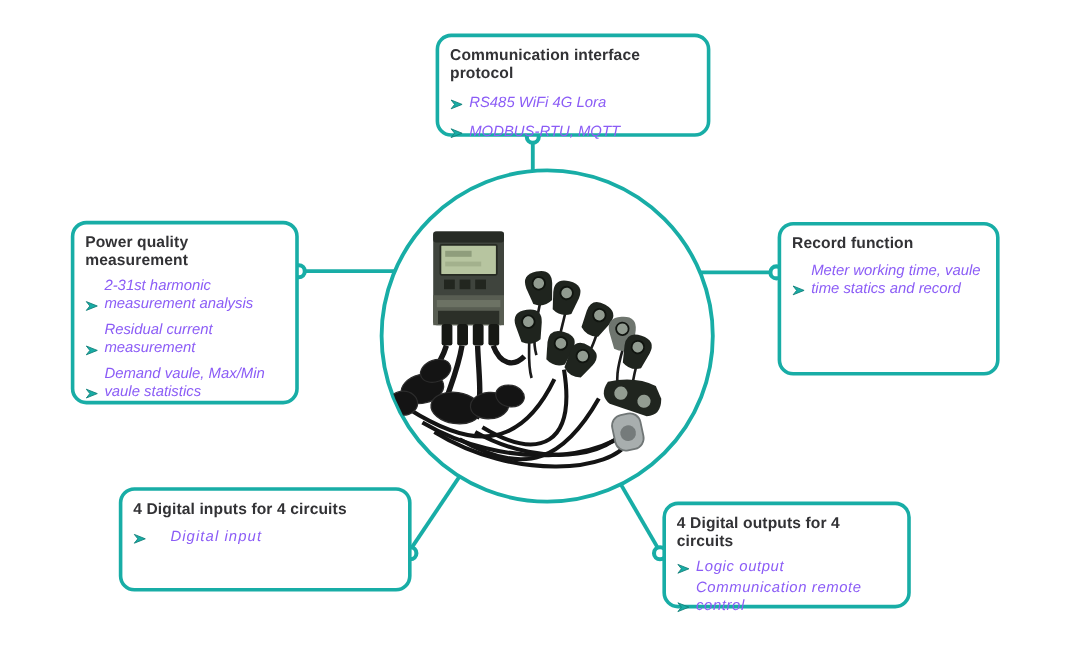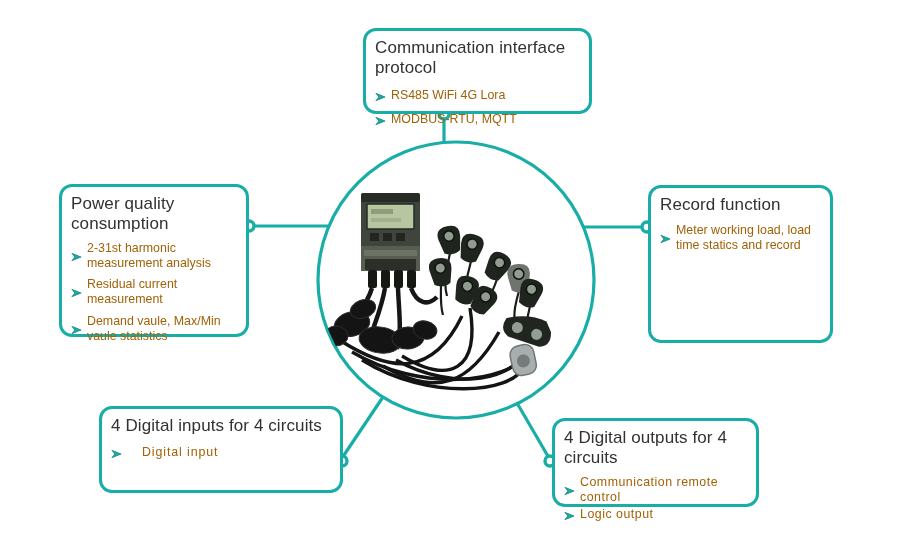--- a/index.html
+++ b/index.html
@@ -14,48 +14,49 @@
   .box{
     position:absolute;
     box-sizing:border-box;
     background:#ffffff;
     border:3px solid #18ADA6;
     border-radius:13px;
     padding:7px 9px 6px 9px;
   }
   .box h3{
     margin:0 0 10px 0;
-    font-size:17px;
-    font-weight:normal;
+    font-size:13px;
+    font-weight:bold;
     color:#323235;
     letter-spacing:0.1px;
   }
   .box ul{list-style:none;margin:0;padding:0;}
   .box li{
     display:flex;
-    align-items:center;
+    align-items:flex-end;
     gap:5px;
     font-size:12.4px;
     line-height:1.22;
-    color:#a16207;
+    color:#8b5cf6;
     margin:6px 0;
+    font-style:italic;
   }
   .arrow{flex:0 0 11px;margin-top:2px;}
   .arrow path{fill:#18ADA6;stroke:#127f7a;stroke-width:0.8;}
   
   #box-communication li{margin:9px 0;}
   #box-power-quality h3{margin-bottom:7px;}
   #box-record h3{margin-bottom:8px;}
   #box-digital-inputs li{margin:9px 0;letter-spacing:0.9px;gap:20px;}
   #box-digital-inputs h3{margin-bottom:5px;}
   #box-digital-outputs li{margin:2px 0;letter-spacing:0.5px;}
   #box-digital-outputs h3{margin-bottom:7px;}
   #box-communication{left:363px;top:28px;width:229px;height:86px;}
   #box-power-quality{left:59px;top:184px;width:190px;height:153px;}
-  #box-record{left:648px;top:185px;width:185px;height:158px;}
+  #box-record{left:648px;top:185px;width:185px;height:128px;}
   #box-digital-inputs{left:99px;top:406px;width:244px;height:87px;}
   #box-digital-outputs{left:552px;top:418px;width:207px;height:89px;}
 </style>
 </head>
 <body>
 
 <div class="canvas">
 
   <svg class="art" width="909" height="540" viewBox="0 0 909 540">
     <defs>
@@ -178,21 +179,21 @@
       <li>
         <svg class="arrow" width="11" height="12" viewBox="0 0 12 12">
             <path d="M1,2 L11,6 L1,10 L4.2,6 Z"></path>
           </svg>
         <span>MODBUS-RTU, MQTT</span>
       </li>
     </ul>
   </div>
 
   <div class="box" id="box-power-quality">
-    <h3>Power quality consumption</h3>
+    <h3>Power quality measurement</h3>
     <ul>
       <li>
         <svg class="arrow" width="11" height="12" viewBox="0 0 12 12">
             <path d="M1,2 L11,6 L1,10 L4.2,6 Z"></path>
           </svg>
         <span>2-31st harmonic measurement  analysis</span>
       </li>
       <li>
         <svg class="arrow" width="11" height="12" viewBox="0 0 12 12">
             <path d="M1,2 L11,6 L1,10 L4.2,6 Z"></path>
@@ -208,21 +209,21 @@
     </ul>
   </div>
 
   <div class="box" id="box-record">
     <h3>Record function</h3>
     <ul>
       <li>
         <svg class="arrow" width="11" height="12" viewBox="0 0 12 12">
             <path d="M1,2 L11,6 L1,10 L4.2,6 Z"></path>
           </svg>
-        <span>Meter working load, load time statics and record</span>
+        <span>Meter working time, vaule time statics and record</span>
       </li>
     </ul>
   </div>
 
   <div class="box" id="box-digital-inputs">
     <h3>4 Digital inputs for 4 circuits</h3>
     <ul>
       <li>
         <svg class="arrow" width="11" height="12" viewBox="0 0 12 12">
             <path d="M1,2 L11,6 L1,10 L4.2,6 Z"></path>
@@ -232,24 +233,24 @@
     </ul>
   </div>
 
   <div class="box" id="box-digital-outputs">
     <h3>4 Digital outputs for 4 circuits</h3>
     <ul>
       <li>
         <svg class="arrow" width="11" height="12" viewBox="0 0 12 12">
             <path d="M1,2 L11,6 L1,10 L4.2,6 Z"></path>
           </svg>
+        <span>Logic output</span>
+      </li>
+      <li>
+        <svg class="arrow" width="11" height="12" viewBox="0 0 12 12">
+            <path d="M1,2 L11,6 L1,10 L4.2,6 Z"></path>
+          </svg>
         <span>Communication remote control</span>
       </li>
-      <li>
-        <svg class="arrow" width="11" height="12" viewBox="0 0 12 12">
-            <path d="M1,2 L11,6 L1,10 L4.2,6 Z"></path>
-          </svg>
-        <span>Logic output</span>
-      </li>
     </ul>
   </div>
 
 </div>
 
 </body></html>

